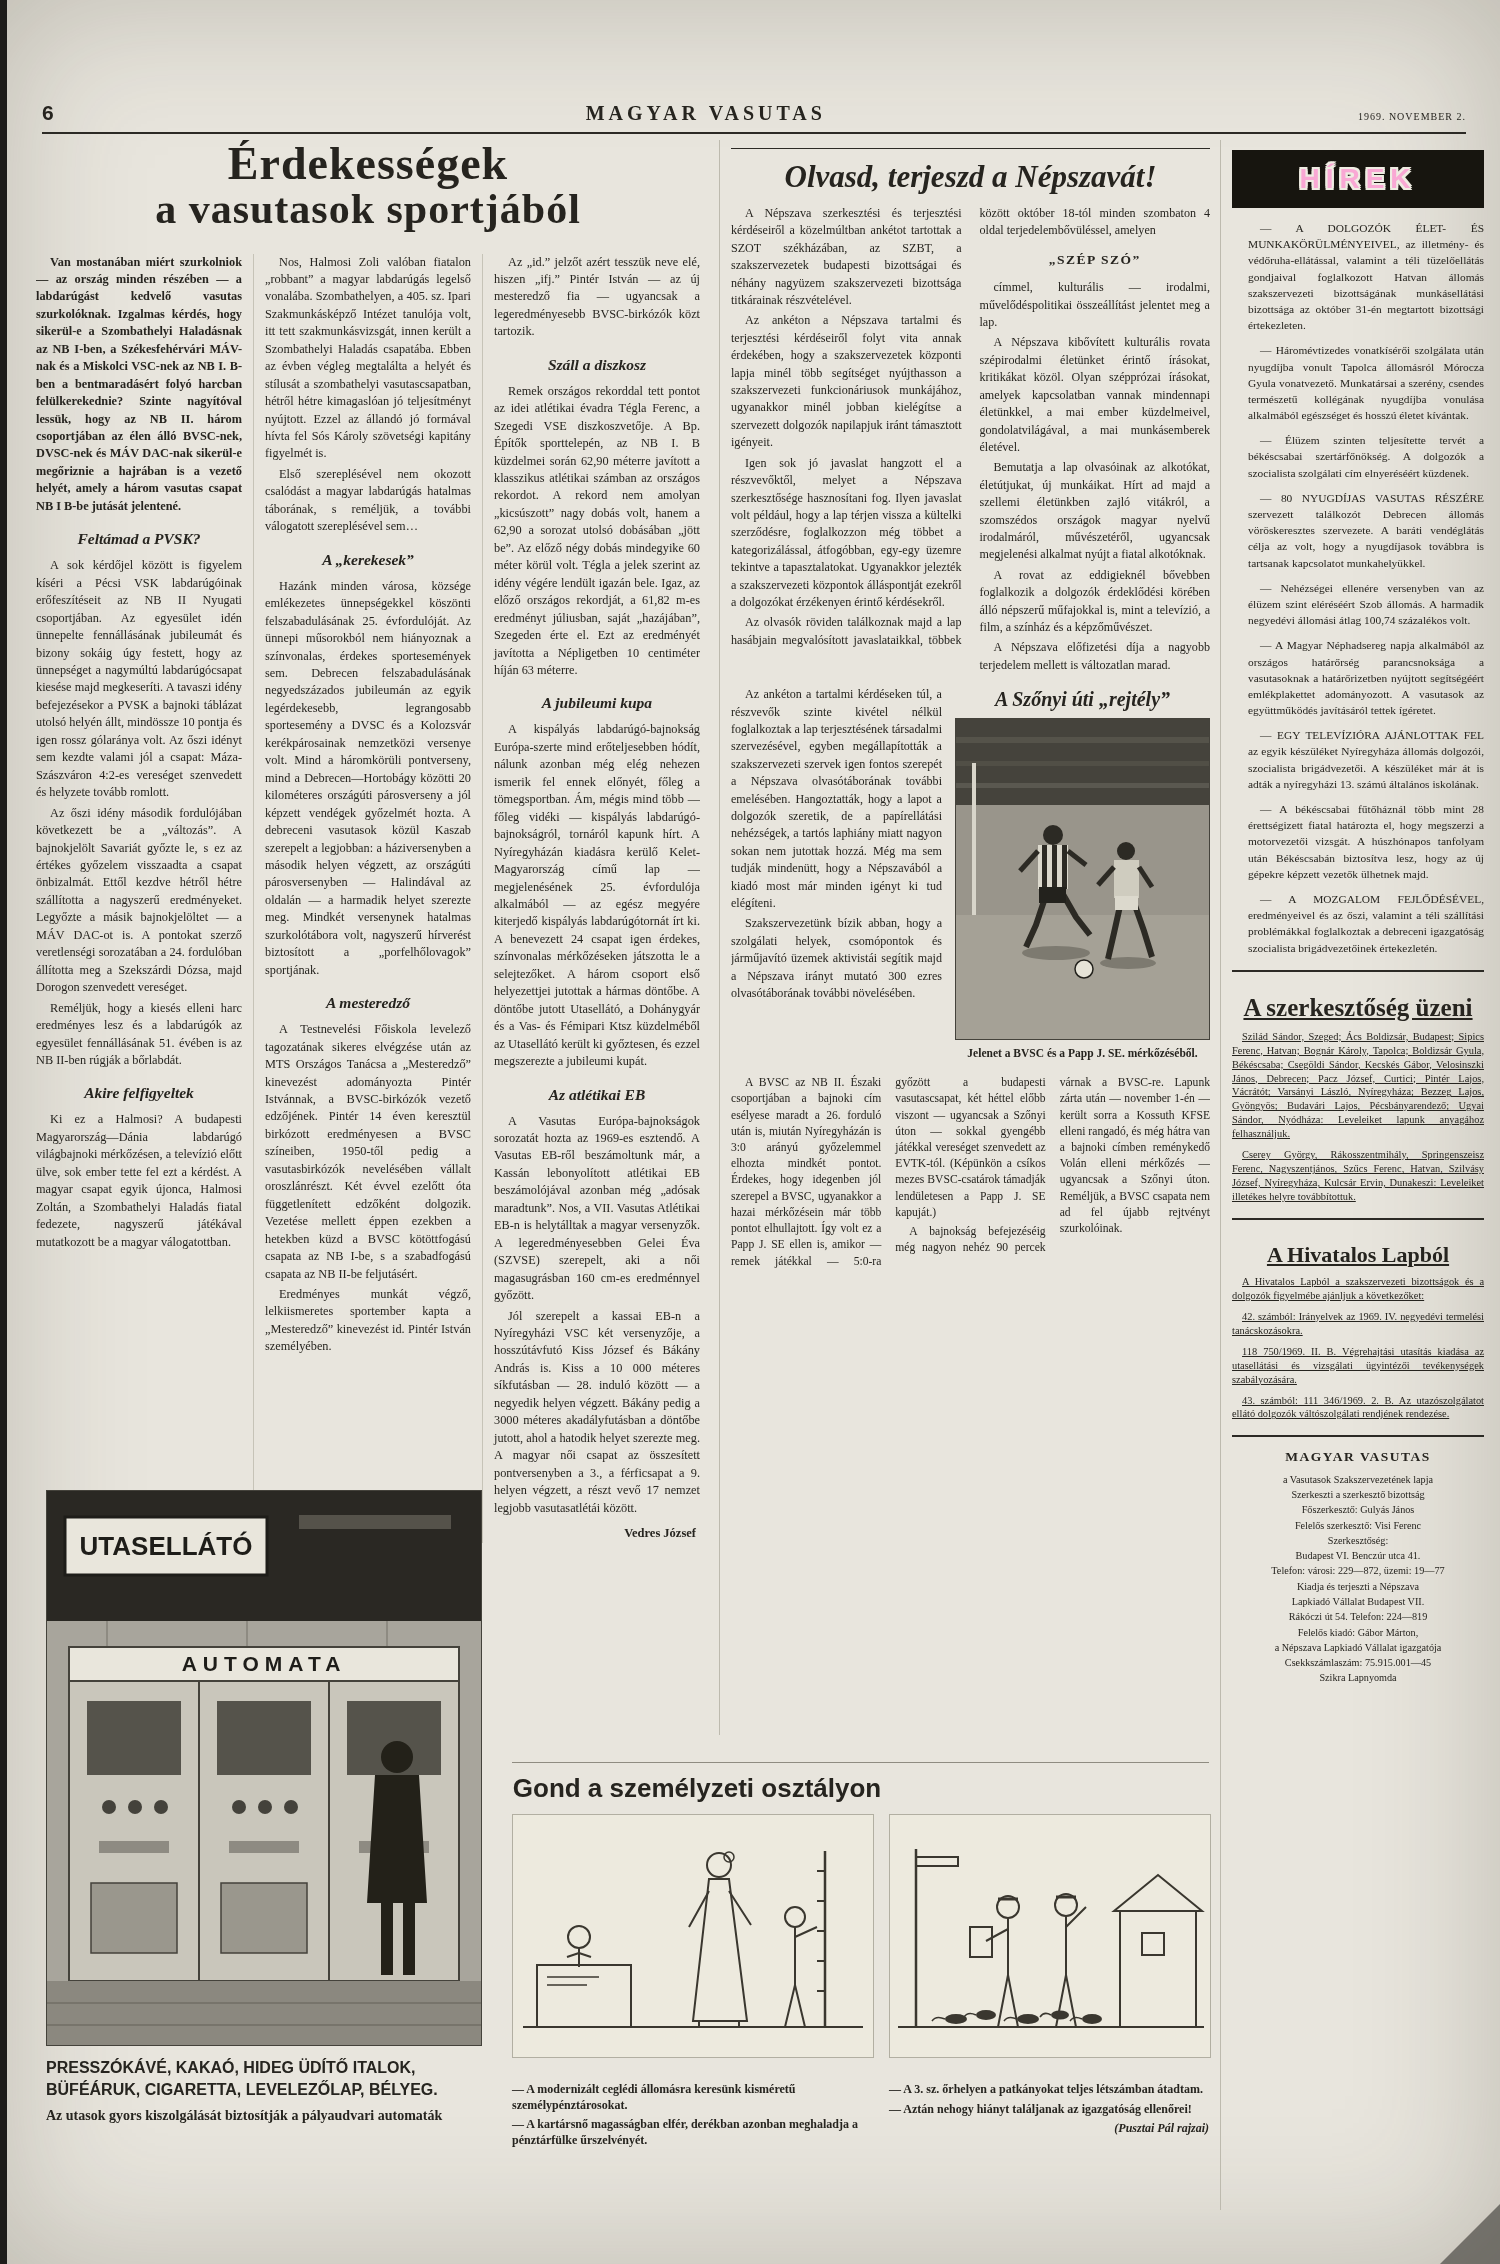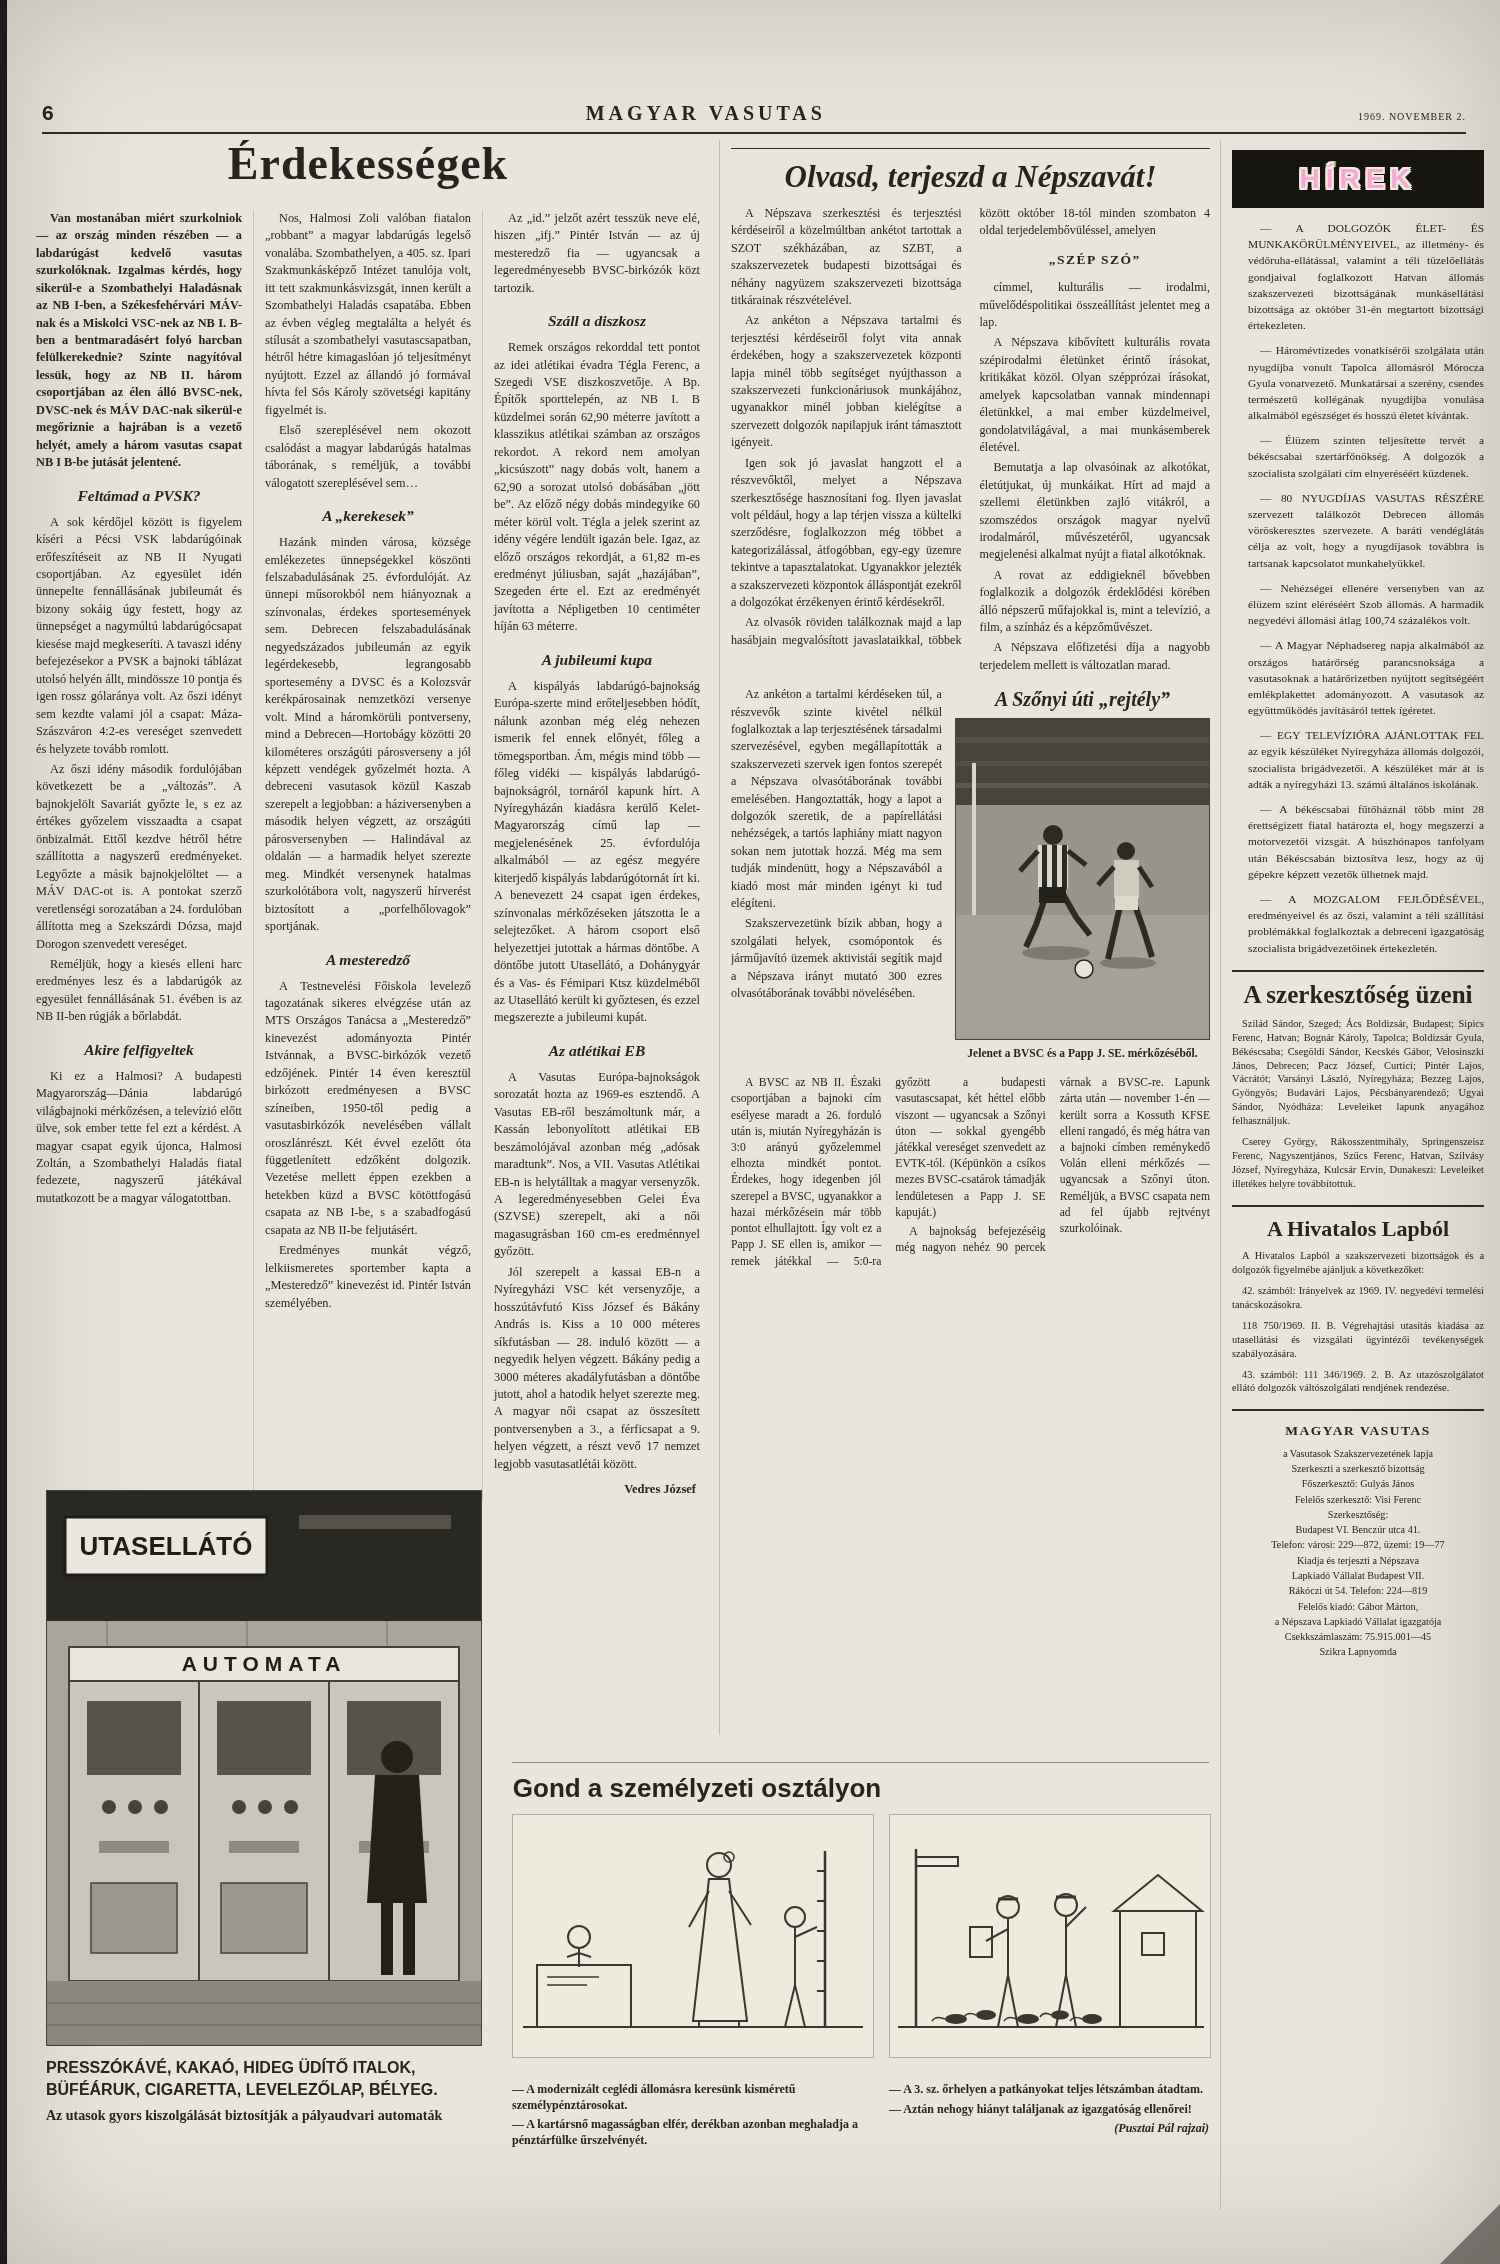--- a/index.html
+++ b/index.html
@@ -58,21 +58,21 @@
 
   
   .hirek { position:absolute; left:1232px; top:150px; width:252px; height:2060px; overflow:hidden; }
   .hirek-logo { background:#17150f; height:58px; display:flex; align-items:center; justify-content:center; }
   .hirek-logo span { font-family:"Liberation Sans",sans-serif; font-weight:bold; font-size:28px; letter-spacing:6px;
     color:#f9a8d4;
     text-shadow:-2px -2px 0 #efece2, 2px -2px 0 #efece2, -2px 2px 0 #efece2, 2px 2px 0 #efece2,
                  0 -2px 0 #efece2, 0 2px 0 #efece2, -2px 0 0 #efece2, 2px 0 0 #efece2; }
   .hirek-items { margin-top:12px; font-size:11.4px; line-height:1.42; text-align:justify;margin-left:16px; }
   .hirek-items p { margin:0 0 9px; text-indent:12px; }
-  .szerk, .hiv { margin-top:14px; border-top:2px solid #2c2a25; padding-top:9px; }
+  .szerk, .hiv { margin-top:14px; border-top:2px solid #2c2a25; padding-top:22px;text-decoration:underline; }
   .szerk-title { text-align:center; font-weight:bold; font-size:25px; line-height:1.08; margin-bottom:9px; }
   .hiv-title { text-align:center; font-weight:bold; font-size:22px; margin-bottom:7px; }
   .szerk-body p, .hiv-body p { font-size:10.4px; line-height:1.34; text-align:justify; margin:0 0 7px; text-indent:10px; }
   .imprint { margin-top:14px; border-top:2px solid #2c2a25; padding-top:10px; text-align:center;
     font-size:10.2px; line-height:1.5; }
   .imprint p { margin:0; }
   .imprint p:first-child { font-weight:bold; font-size:13.5px; letter-spacing:1.5px; margin-bottom:4px; }
 
   
   .cartoons { position:absolute; left:512px; top:1762px; width:697px; border-top:1px solid #8f8c81; padding-top:10px; }
@@ -108,20 +108,21 @@
 
   <header class="pg-header">
     <span class="pg-num">6</span>
     <span class="pg-title">MAGYAR VASUTAS</span>
     <span class="pg-date">1969. NOVEMBER 2.</span>
   </header>
 
   <section class="sport">
     <h1 class="sport-headline">
       <span class="hl1">Érdekességek</span>
+      <span class="hl2">a vasutasok sportjából</span>
     </h1>
     <div class="sport-cols">
       <div class="scol">
           <p class="lead">Van mostanában miért szurkolniok — az ország minden részében — a labdarúgást kedvelő vasutas szurkolóknak. Izgalmas kérdés, hogy sikerül-e a Szombathelyi Haladásnak az NB I-ben, a Székesfehérvári MÁV-nak és a Miskolci VSC-nek az NB I. B-ben a bentmaradásért folyó harcban felülkerekednie? Szinte nagyítóval lessük, hogy az NB II. három csoportjában az élen álló BVSC-nek, DVSC-nek és MÁV DAC-nak sikerül-e megőriznie a hajrában is a vezető helyét, amely a három vasutas csapat NB I B-be jutását jelentené.</p>
           <div class="h">Feltámad a PVSK?</div>
           <p class="p">A sok kérdőjel között is figyelem kíséri a Pécsi VSK labdarúgóinak erőfeszítéseit az NB II Nyugati csoportjában. Az egyesület idén ünnepelte fennállásának jubileumát és bizony sokáig úgy festett, hogy az ünnepséget a nagymúltú labdarúgócsapat kiesése majd megkeseríti. A tavaszi idény befejezésekor a PVSK a bajnoki táblázat utolsó helyén állt, mindössze 10 pontja és igen rossz gólaránya volt. Az őszi idényt sem kezdte valami jól a csapat: Máza-Szászváron 4:2-es vereséget szenvedett és helyzete tovább romlott.</p>
           <p class="p">Az őszi idény második fordulójában következett be a „változás”. A bajnokjelölt Savariát győzte le, s ez az értékes győzelem visszaadta a csapat önbizalmát. Ettől kezdve hétről hétre szállította a nagyszerű eredményeket. Legyőzte a másik bajnokjelöltet — a MÁV DAC-ot is. A pontokat szerző veretlenségi sorozatában a 24. fordulóban állította meg a Szekszárdi Dózsa, majd Dorogon szenvedett vereséget.</p>
           <p class="p">Reméljük, hogy a kiesés elleni harc eredményes lesz és a labdarúgók az egyesület fennállásának 51. évében is az NB II-ben rúgják a bőrlabdát.</p>
           <div class="h">Akire felfigyeltek</div>
           <p class="p">Ki ez a Halmosi? A budapesti Magyarország—Dánia labdarúgó világbajnoki mérkőzésen, a televízió előtt ülve, sok ember tette fel ezt a kérdést. A magyar csapat egyik újonca, Halmosi Zoltán, a Szombathelyi Haladás fiatal fedezete, nagyszerű játékával mutatkozott be a magyar válogatottban.</p>

